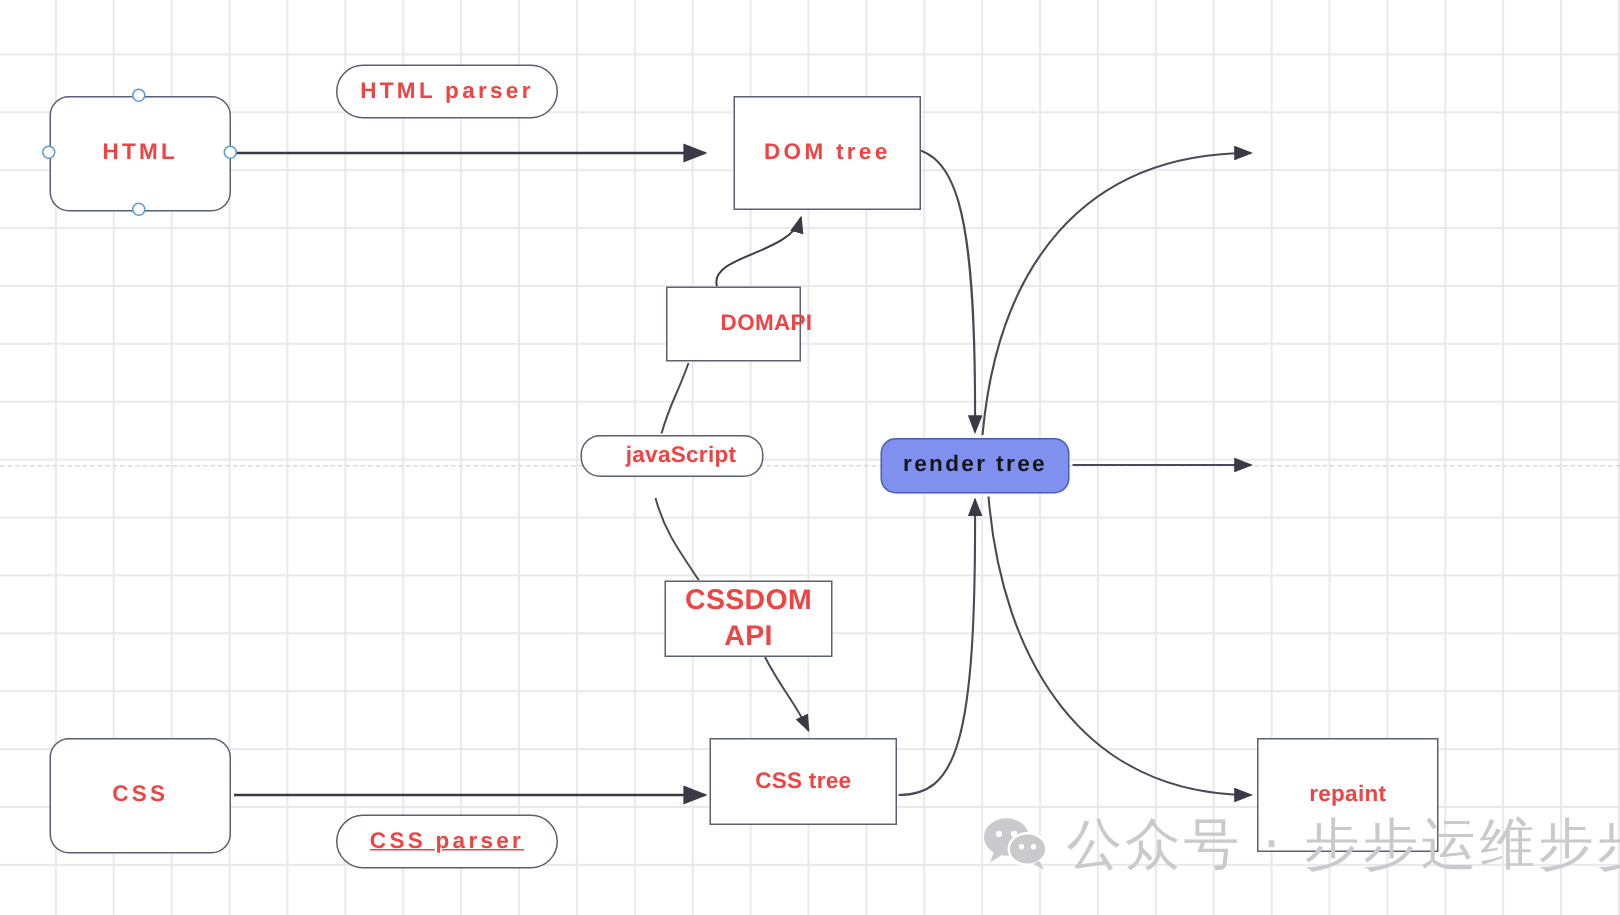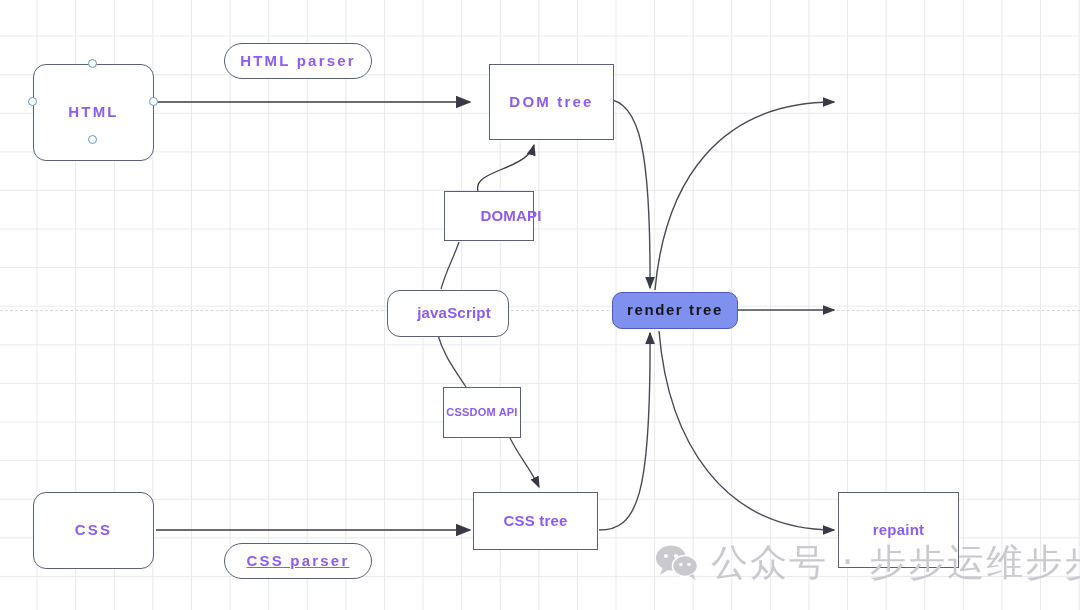--- a/index.html
+++ b/index.html
@@ -40,21 +40,21 @@
 
   .node {
     position: absolute;
     box-sizing: border-box;
     background: #ffffff;
     border: 1.4px solid #5a5f73;
     display: flex;
     align-items: center;
     justify-content: center;
     text-align: center;
-    color: #8b5cf6;
+    color: #ef4444;
     font-weight: bold;
     font-size: 15px;
     line-height: 1.25;
     letter-spacing: 0.2px;
   }
   .node.rounded { border-radius: 13px; }
   .node.pill { border-radius: 22px; }
   .node.spaced { letter-spacing: 1.6px; }
   .node.wide-space { letter-spacing: 2.2px; }
 
@@ -124,51 +124,51 @@
 
     <path d="M599,530 C637,530 651,498 650,333" fill="none" stroke="#4a4a56" stroke-width="1.4" marker-end="url(#arrowthin)"></path>
 
     <path d="M655,290 C665,180 720,102 834,102" fill="none" stroke="#4a4a56" stroke-width="1.4" marker-end="url(#arrowthin)"></path>
 
     <line x1="715" y1="310" x2="834" y2="310" stroke="#4a4a56" stroke-width="1.4" marker-end="url(#arrowthin)"></line>
 
     <path d="M659,331 C668,440 722,530 834,530" fill="none" stroke="#4a4a56" stroke-width="1.4" marker-end="url(#arrowthin)"></path>
   </svg>
 
-  <div class="node rounded wide-space" style="left:33px;  top:64px;  width:121px; height:97px;">
+  <div class="node rounded wide-space" style="left:33px;  top:64px;  width:121px; height:77px;">
     <span>HTML</span>
   </div>
   <div class="handle" style="left:93px;  top:64px;"></div>
   <div class="handle" style="left:33px;  top:102px;"></div>
   <div class="handle" style="left:154px; top:102px;"></div>
   <div class="handle" style="left:93px;  top:140px;"></div>
 
   <div class="node pill wide-space" style="left:224px; top:43px; width:148px; height:36px;">
     <span>HTML  parser</span>
   </div>
 
   <div class="node wide-space" style="left:473px; top:64px; width:125px; height:76px;margin-left:16px;">
     <span>DOM  tree</span>
   </div>
 
 
   <div class="node" style="left:444px; top:191px; width:90px; height:50px;padding-left:44px;">
     <span>DOMAPI</span>
   </div>
 
-  <div class="node rounded" style="left:387px; top:290px; width:122px; height:47px;padding-left:12px;">
+  <div class="node rounded" style="left:387px; top:290px; width:122px; height:28px;padding-left:12px;">
     <span>javaScript</span>
   </div>
 
-  <div class="node render-tree spaced" style="left:587px; top:292px; width:126px; height:37px;margin-left:25px;">
+  <div class="node render-tree spaced" style="left:587px; top:292px; width:126px; height:37px;">
     <span>render tree</span>
   </div>
 
 
-  <div class="node" style="left:443px; top:387px; width:78px; height:51px; font-size:11px;">
+  <div class="node" style="left:443px; top:387px; width:112px; height:51px; font-size:19px;">
     <span>CSSDOM API</span>
   </div>
 
   <div class="node rounded wide-space" style="left:33px; top:492px; width:121px; height:77px;text-align:center;">
     <span>CSS</span>
   </div>
 
   <div class="node pill wide-space" style="left:224px; top:543px; width:148px; height:36px;text-decoration:underline;">
     <span>CSS  parser</span>
   </div>

